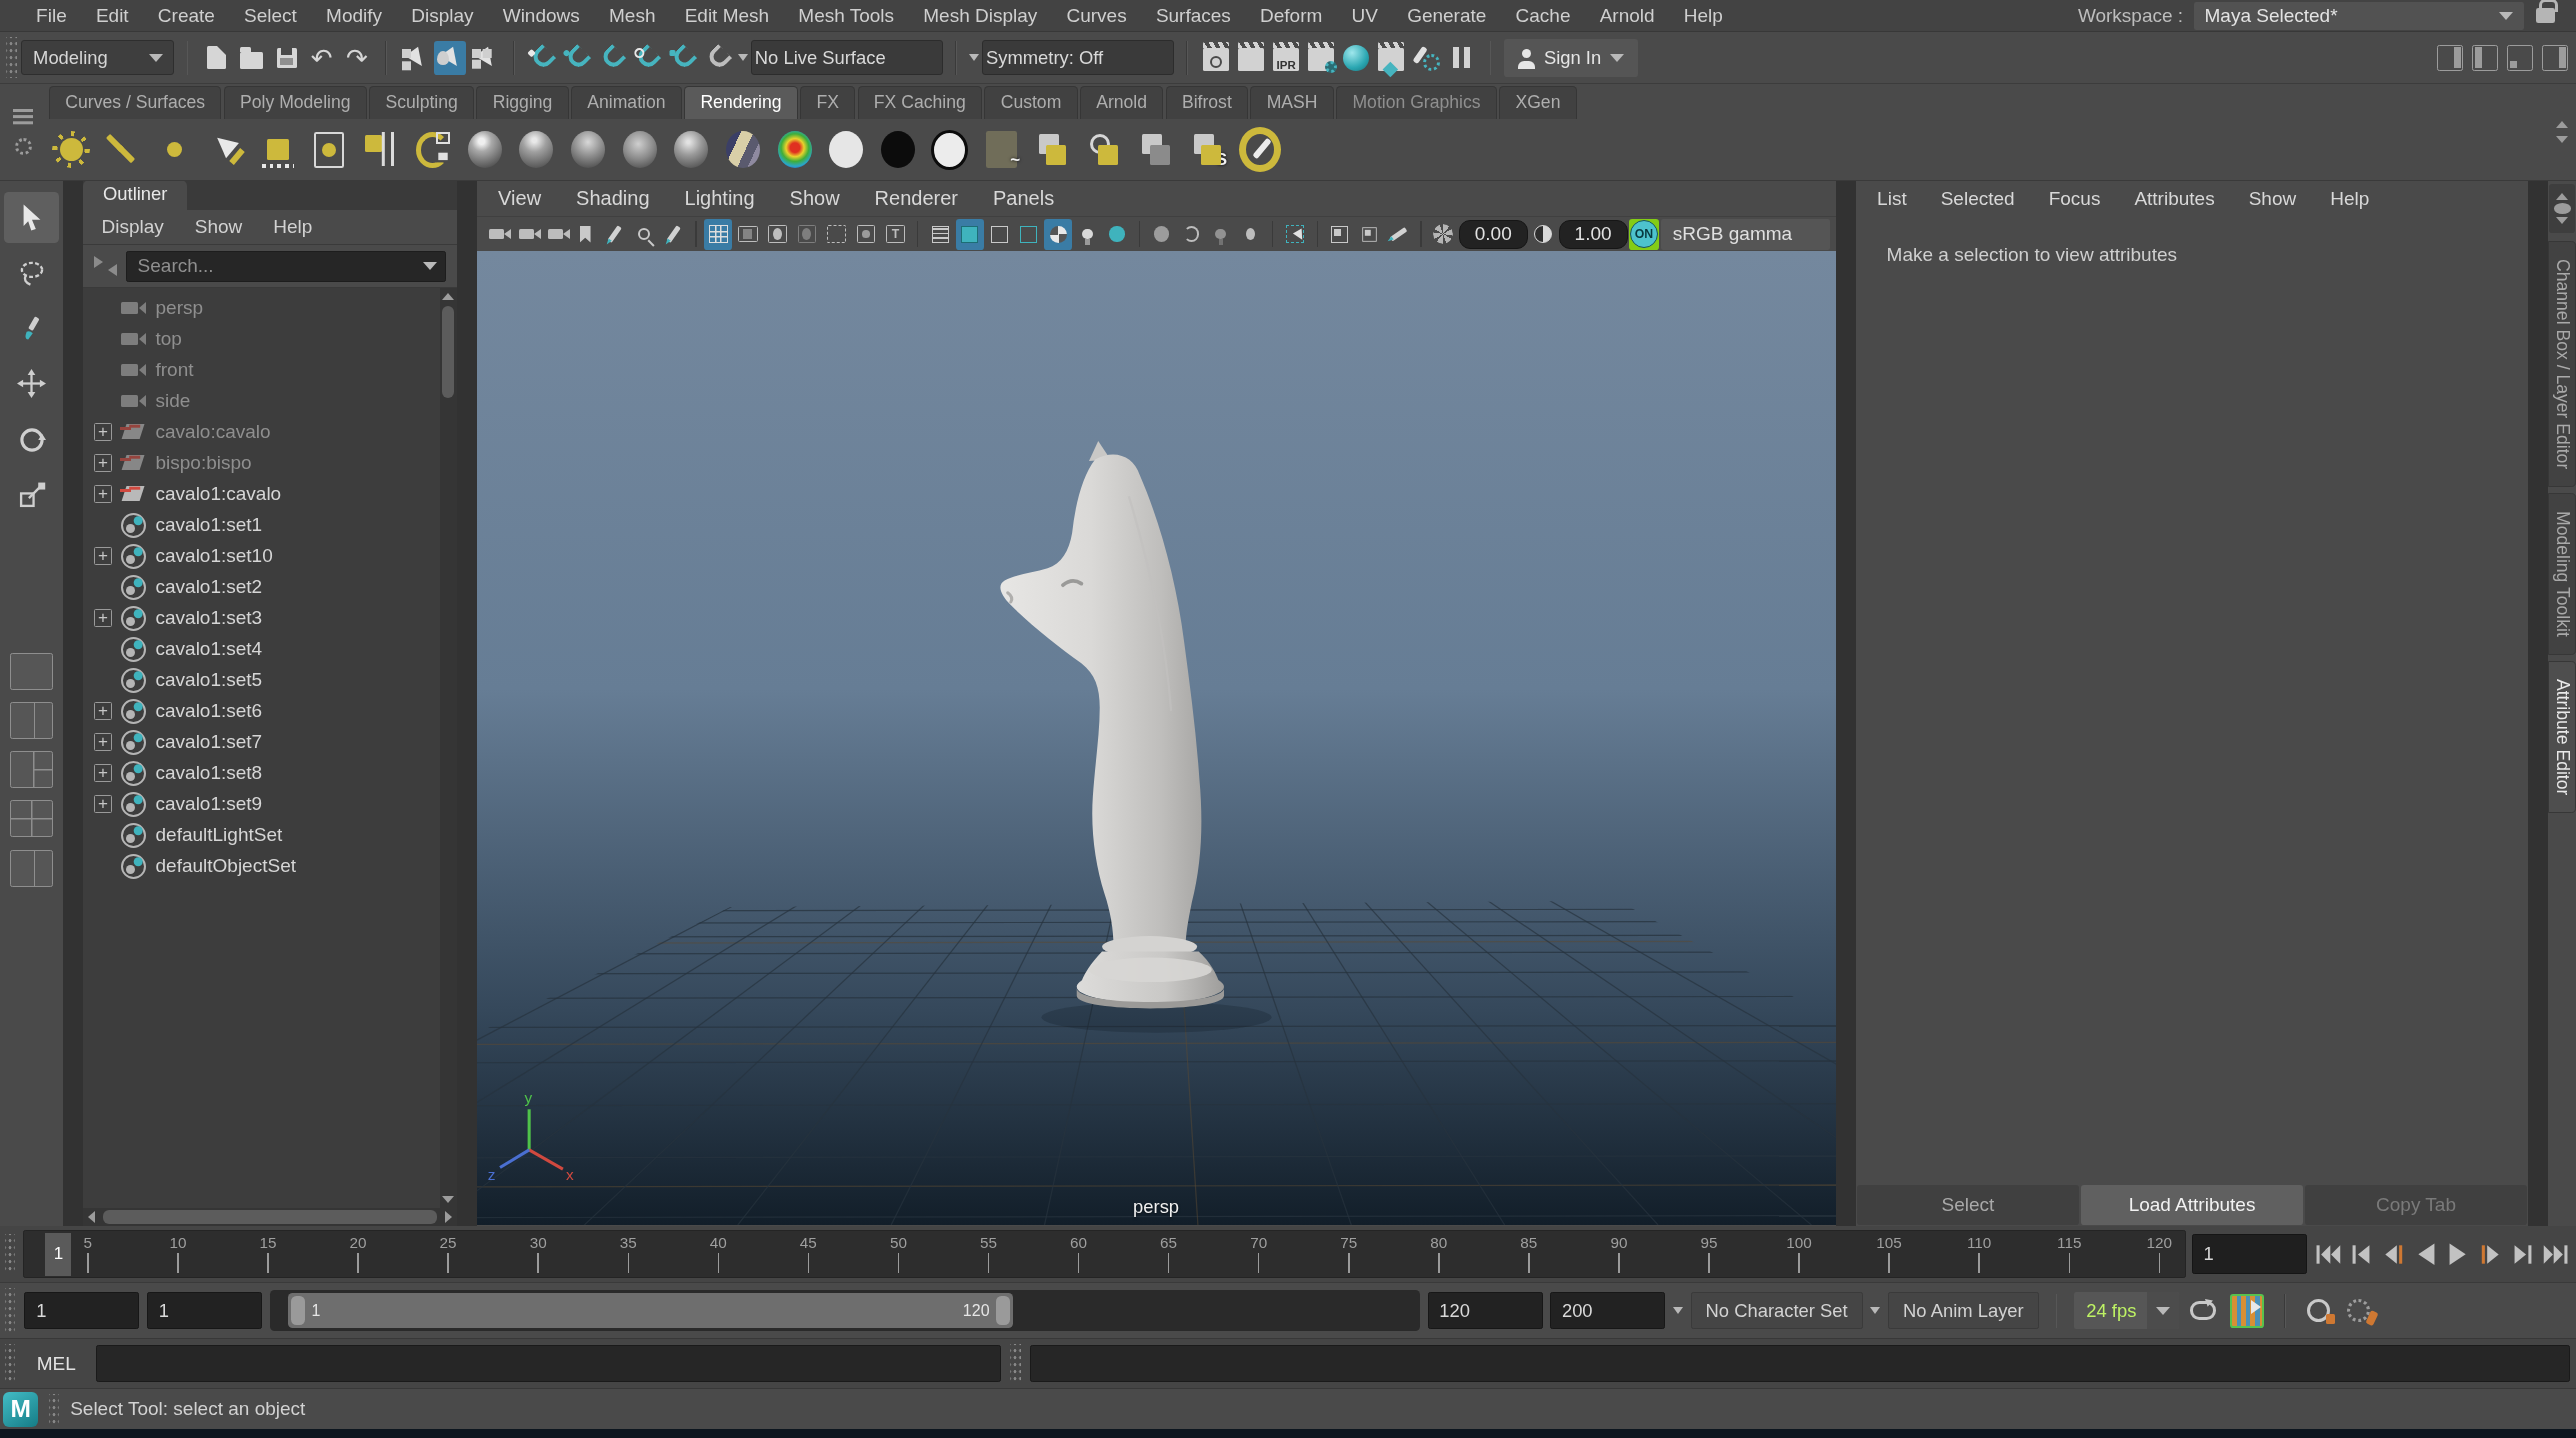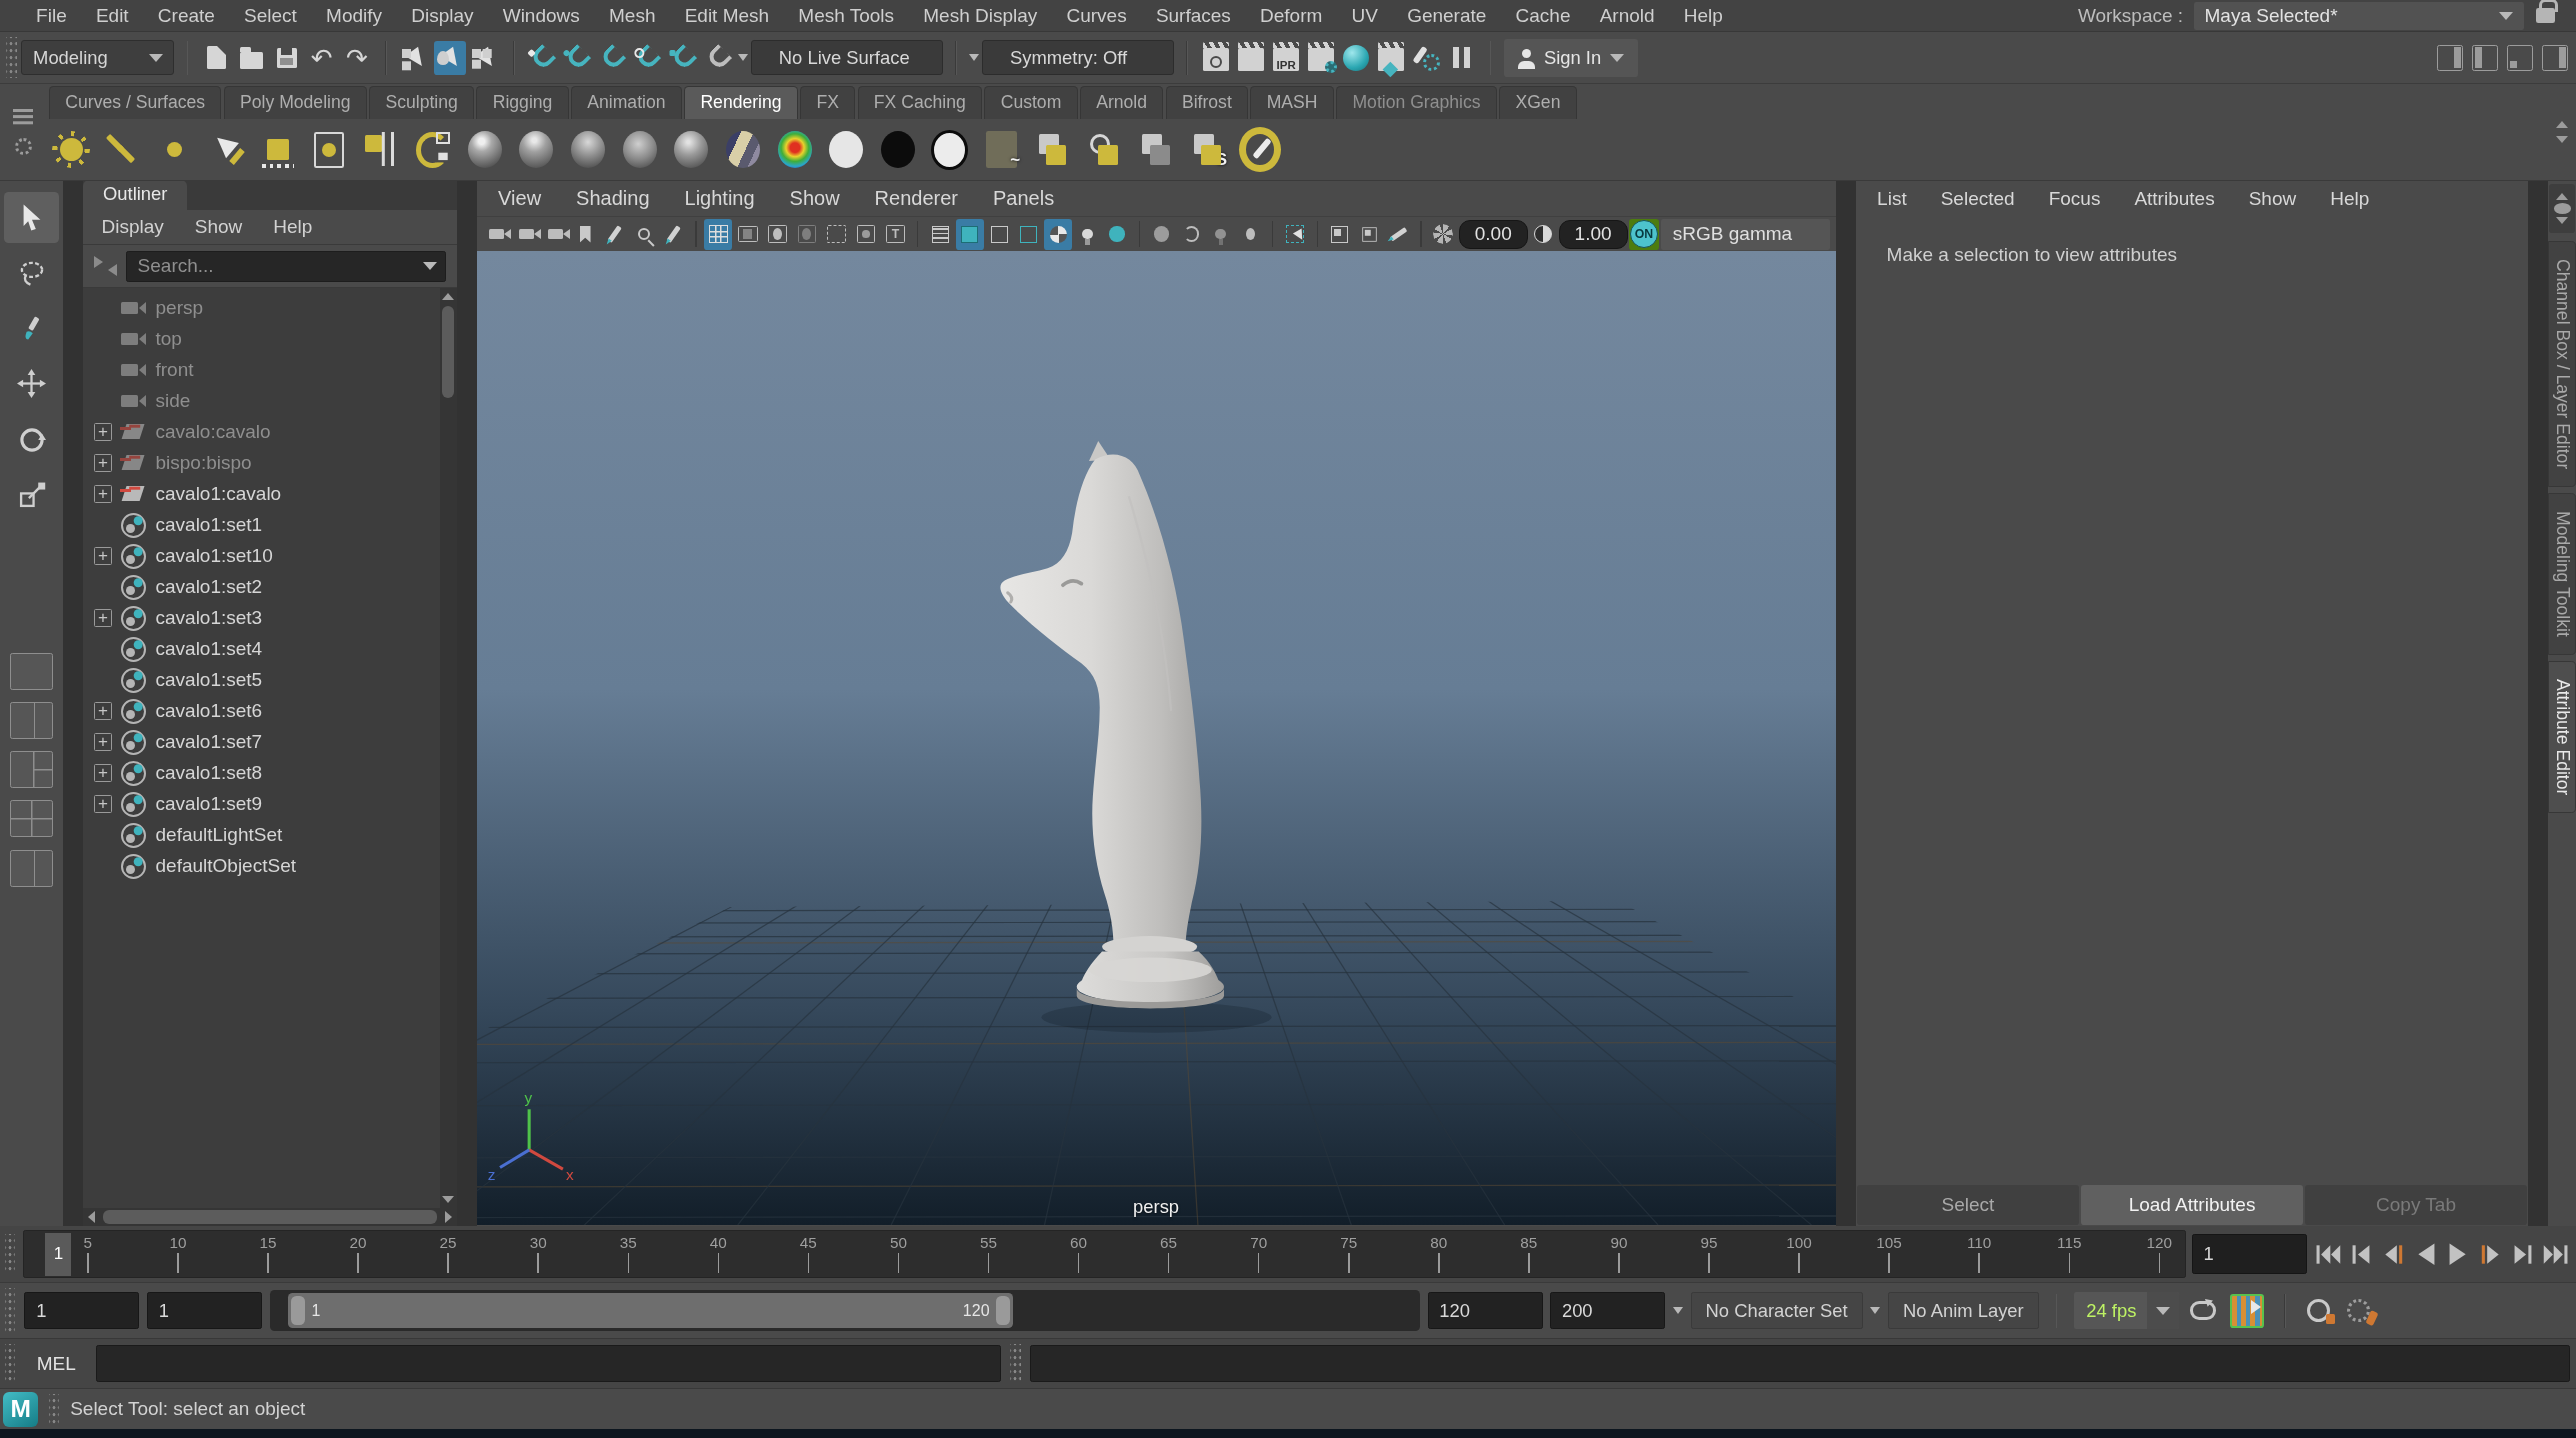--- a/index.html
+++ b/index.html
@@ -46,21 +46,21 @@
   .selcur::before{content:"";position:absolute;left:6.1px;top:1.5px;border:8.4px solid transparent;border-top:18.4px solid #e2e2e2;transform:rotate(-35deg);}
   .selcur::after{content:"";position:absolute;left:-3.1px;top:1.5px;width:9.2px;height:9.2px;background:#cfcfcf;box-shadow:0 12.3px 0 #cfcfcf;}
   .selcur.obj::after{width:12.3px;height:14px;border-radius:50% 50% 50% 50%/60% 60% 40% 40%;box-shadow:none;top:3.1px;}
   .selcur.cmp::after{width:9.2px;height:9.2px;box-shadow:10.7px 0 0 #cfcfcf,0 10.7px 0 #cfcfcf;}
   .magnet{width:20px;height:18.4px;border:4.6px solid #46b4bf;border-bottom:none;border-radius:10.7px 10.7px 0 0;transform:rotate(-135deg);position:relative;}
   .magnet::after{content:"";position:absolute;width:6.1px;height:6.1px;background:#e8e8e8;right:-7.7px;top:-3.1px;border-radius:1.5px;}
   .magnet.dot::after{border-radius:50%;background:#46b4bf;}
   .magnet.ring::after{background:transparent;border:2.3px solid #e8e8e8;border-radius:50%;}
   .magnet.dia::after{transform:rotate(45deg);background:#46b4bf;}
   .magnet.plain::after{display:none;}
-  .field{height:35px;background:#3a3a3a;border:0.8px solid #2c2c2c;border-radius:3.1px;display:flex;align-items:center;padding:0 27px;color:#d9d9d9;}
+  .field{height:35px;background:#3a3a3a;border:0.8px solid #2c2c2c;border-radius:3.1px;display:flex;align-items:center;padding:0 3px;color:#d9d9d9;}
   .clap{width:26px;height:23px;background:#d2d2d2;border-radius:1.5px;position:relative;margin-top:4.6px;
         display:flex;align-items:flex-end;justify-content:center;font-size:11.5px;font-weight:bold;color:#333;}
   .clap::before{content:"";position:absolute;top:-6.1px;left:0;right:0;height:6.1px;border-radius:1.5px 1.5px 0 0;
         background:repeating-linear-gradient(60deg,#d2d2d2 0 3.8px,#4a4a4a 3.8px 7.7px);}
   .clap .gear{position:absolute;bottom:-1.5px;right:-3.1px;width:12.3px;height:12.3px;border:3.1px dotted #46b4bf;border-radius:50%;background:#2b6d74;}
   .clap .eye{width:12.3px;height:12.3px;border:2.3px solid #4a4a4a;border-radius:50%;margin-bottom:3.1px;position:relative;}
   .clap .dia2{position:absolute;bottom:-3.1px;left:6.1px;width:10.7px;height:10.7px;background:#46b4bf;transform:rotate(45deg);}
   .ball{width:26px;height:26px;border-radius:50%;background:radial-gradient(circle at 35% 30%,#9fe7ec,#2ba7b2 60%,#15707a);}
   .brushgear{width:23px;height:23px;position:relative;}
   .brushgear::before{content:"";position:absolute;left:1.5px;top:0;width:6.1px;height:18.4px;background:#e0e0e0;transform:rotate(35deg);border-radius:2.3px;}
@@ -234,21 +234,21 @@
   .g-pen::after{content:"";position:absolute;bottom:-5.4px;left:0;border:2.3px solid transparent;border-top:6.1px solid #3fb3bd;}
   .g-book{width:10.7px;height:17px;background:#c9c9c9;clip-path:polygon(0 0,100% 0,100% 100%,50% 72%,0 100%);}
   .g-mag{width:12.3px;height:12.3px;border:2.3px solid #c9c9c9;border-radius:50%;position:relative;}
   .g-mag::after{content:"";position:absolute;right:-6.1px;bottom:-6.1px;width:7.7px;height:2.3px;background:#c9c9c9;transform:rotate(45deg);}
   .g-aperture{width:20px;height:20px;border-radius:50%;background:#b5b5b5;
       -webkit-mask:conic-gradient(#000 0 40deg,transparent 40deg 60deg,#000 60deg 100deg,transparent 100deg 120deg,#000 120deg 160deg,transparent 160deg 180deg,#000 180deg 220deg,transparent 220deg 240deg,#000 240deg 280deg,transparent 280deg 300deg,#000 300deg 340deg,transparent 340deg);
       mask:conic-gradient(#000 0 40deg,transparent 40deg 60deg,#000 60deg 100deg,transparent 100deg 120deg,#000 120deg 160deg,transparent 160deg 180deg,#000 180deg 220deg,transparent 220deg 240deg,#000 240deg 280deg,transparent 280deg 300deg,#000 300deg 340deg,transparent 340deg);}
   .g-contrast{width:18.4px;height:18.4px;border-radius:50%;background:linear-gradient(90deg,#2e2e2e 50%,#d9d9d9 50%);border:1.5px solid #d9d9d9;}
   .vp-num{width:80px;height:29px;background:#222222;border:0.8px solid #161616;border-radius:11px;color:#e2e2e2;
           display:flex;align-items:center;justify-content:center;font-size:19px;}
-  .on-btn{width:35px;height:31px;background:#4d7c0f;border-radius:3.1px;display:flex;align-items:center;justify-content:center;}
+  .on-btn{width:35px;height:31px;background:#84cc16;border-radius:3.1px;display:flex;align-items:center;justify-content:center;}
   .on-btn span{width:28px;height:28px;border-radius:50%;background:#4dc3cd;border:1.5px solid #17545c;color:#083a40;
           font-size:12.3px;font-weight:bold;display:flex;align-items:center;justify-content:center;}
   .gamma-dd{min-width:169px;height:31px;background:#555555;border-radius:2.3px;color:#e0e0e0;display:flex;align-items:center;
           padding:0 12.3px;font-size:19px;}
   #vp-canvas{flex:1;position:relative;overflow:hidden;}
   #vp-canvas svg{position:absolute;inset:0;}
   #persp-label{position:absolute;bottom:7.7px;left:0;right:0;text-align:center;color:#f0f0f0;font-size:18.4px;text-shadow:0 0.8px 2.3px rgba(0,0,0,.6);}
 
   
   #attred{width:715px;background:#4a4a4a;display:flex;flex-direction:column;}

